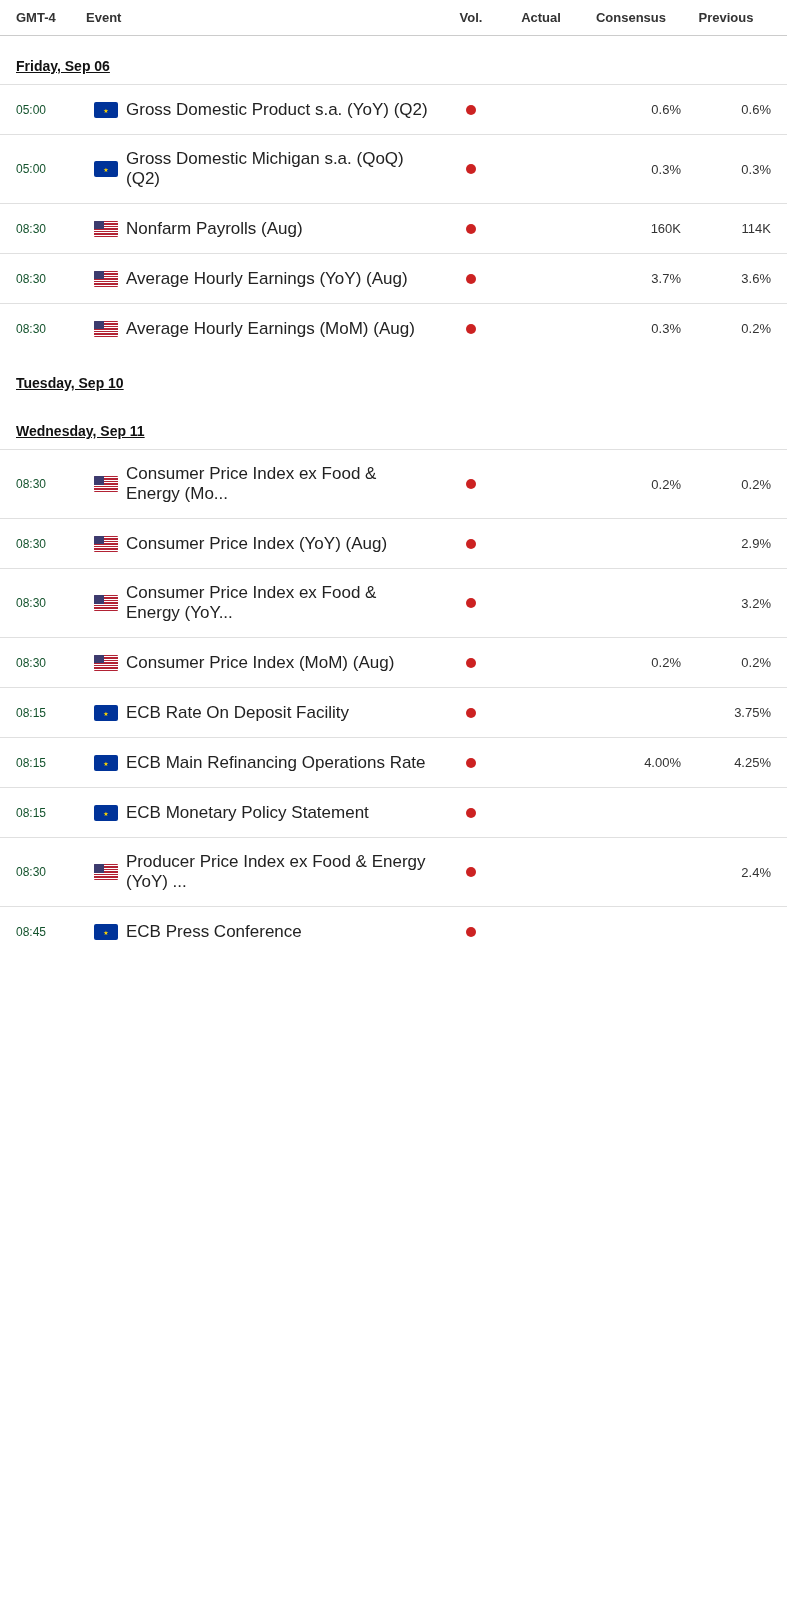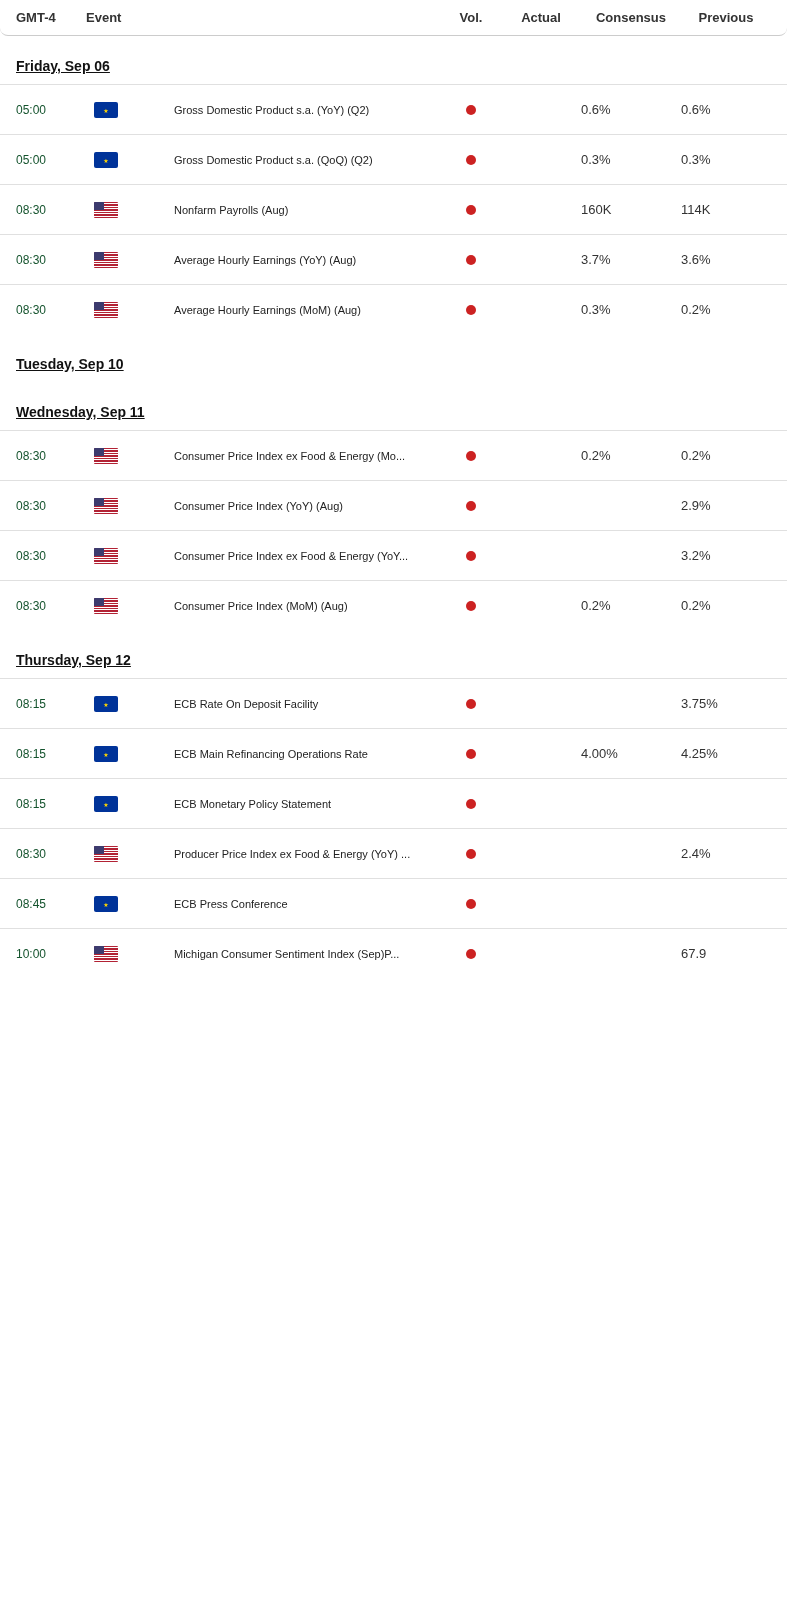--- a/index.html
+++ b/index.html
@@ -13,21 +13,20 @@
 
     .header {
       display: grid;
       grid-template-columns: 70px 1fr 60px 80px 100px 90px;
       padding: 10px 16px;
       border-bottom: 1px solid #ccc;
       font-weight: 600;
       color: #333;
       font-size: 13px;
       align-items: center;
-      border-radius: 8px;
     }
 
     .header .col-right {
       text-align: center;
     }
 
     .day-header {
       font-weight: 700;
       font-size: 14px;
       color: #111;
@@ -97,40 +96,40 @@
       position: absolute;
       top: 0;
       left: 0;
       width: 40%;
       height: 54%;
       background: #3C3B6E;
     }
 
     .event-name {
       color: #222;
-      font-size: 11px;
+      font-size: 17px;
       padding-right: 8px;
-      margin-left: 48px;
     }
 
     .vol-dot {
       display: flex;
       align-items: center;
       justify-content: center;
     }
 
     .red-dot {
       width: 10px;
       height: 10px;
       border-radius: 50%;
       background: #cc2222;
       display: inline-block;
     }
 
     .actual-val, .consensus-val, .previous-val {
+      text-align: right;
       font-size: 13px;
       color: #333;
     }
   </style>
 </head>
 <body>
 
 <div class="header">
   <span>GMT-4</span>
   <span>Event</span>
@@ -153,21 +152,21 @@
       </span>
       <span class="actual-val"></span>
       <span class="consensus-val">0.6%</span>
       <span class="previous-val">0.6%</span>
     </div>
     <div class="event-row">
       <span class="time">05:00</span>
       <span class="flag">
         <span class="flag-eu"></span>
       </span>
-      <span class="event-name">Gross Domestic Product s.a. (QoQ) (Q2)</span>
+      <span class="event-name">Gross Domestic Michigan s.a. (QoQ) (Q2)</span>
       <span class="vol-dot">
         <span class="red-dot"></span>
       </span>
       <span class="actual-val"></span>
       <span class="consensus-val">0.3%</span>
       <span class="previous-val">0.3%</span>
     </div>
     <div class="event-row">
       <span class="time">08:30</span>
       <span class="flag">
@@ -275,21 +274,20 @@
         </span>
       </span>
       <span class="event-name">Consumer Price Index (MoM) (Aug)</span>
       <span class="vol-dot">
         <span class="red-dot"></span>
       </span>
       <span class="actual-val"></span>
       <span class="consensus-val">0.2%</span>
       <span class="previous-val">0.2%</span>
     </div>
-    <div class="day-header">Thursday, Sep 12</div>
     <div class="event-row">
       <span class="time">08:15</span>
       <span class="flag">
         <span class="flag-eu"></span>
       </span>
       <span class="event-name">ECB Rate On Deposit Facility</span>
       <span class="vol-dot">
         <span class="red-dot"></span>
       </span>
       <span class="actual-val"></span>
@@ -344,29 +342,13 @@
         <span class="flag-eu"></span>
       </span>
       <span class="event-name">ECB Press Conference</span>
       <span class="vol-dot">
         <span class="red-dot"></span>
       </span>
       <span class="actual-val"></span>
       <span class="consensus-val"></span>
       <span class="previous-val"></span>
     </div>
-    <div class="event-row">
-      <span class="time">10:00</span>
-      <span class="flag">
-        <span class="flag-us">
-          <div class="flag-us-inner"></div>
-          <div class="flag-us-canton"></div>
-        </span>
-      </span>
-      <span class="event-name">Michigan Consumer Sentiment Index (Sep)P...</span>
-      <span class="vol-dot">
-        <span class="red-dot"></span>
-      </span>
-      <span class="actual-val"></span>
-      <span class="consensus-val"></span>
-      <span class="previous-val">67.9</span>
-    </div>
   </div>
 
 </body></html>

